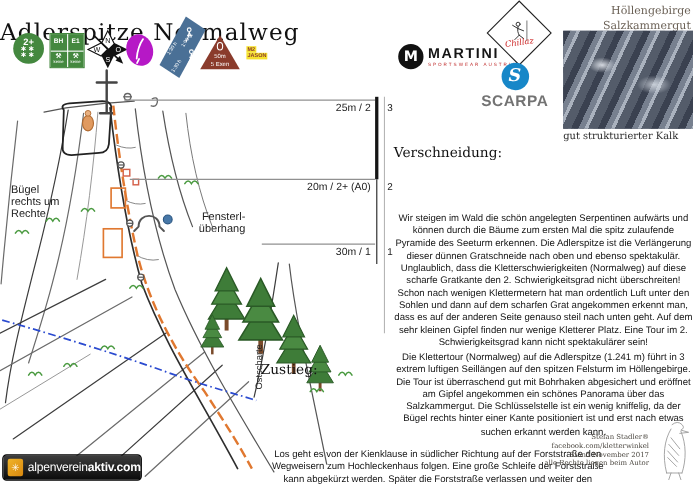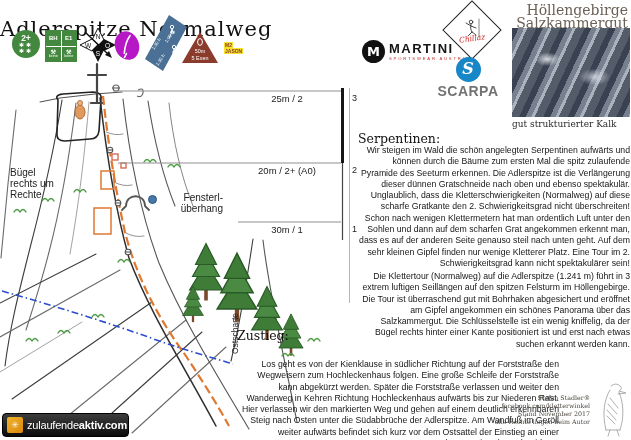--- a/index.html
+++ b/index.html
@@ -2,32 +2,32 @@
 <html><head>
 <meta charset="utf-8">
 <style>
   html,body{margin:0;padding:0;background:#e8e8e8;}
   .page{position:relative;width:631px;height:440px;background:#ffffff;overflow:hidden;
         font-family:"Liberation Sans",sans-serif;color:#1a1a1a;}
   .abs{position:absolute;}
   svg{display:block;}
   .serif{font-family:"DejaVu Serif",serif;}
   .title{top:17px;left:0;right:0;text-align:left;font-size:21px;letter-spacing:1px;color:#111;}
-  .region{top:4px;left:498px;width:130px;text-align:right;font-size:14px;line-height:13px;color:#6b6156;}
+  .region{top:4px;left:498px;width:130px;text-align:right;font-size:10px;line-height:13px;color:#6b6156;}
   .photo{left:512px;top:28px;width:118px;height:89px;
      background:
        radial-gradient(18px 10px at 30% 35%, rgba(230,234,240,.9), rgba(230,234,240,0) 70%),
        radial-gradient(22px 12px at 70% 55%, rgba(220,226,234,.8), rgba(220,226,234,0) 70%),
        repeating-linear-gradient(115deg,#3a4150 0 6px,#77808f 6px 11px,#aab2be 11px 14px,#545c6a 14px 22px),
        repeating-linear-gradient(62deg,rgba(20,24,32,.45) 0 4px,rgba(150,158,170,.35) 4px 9px,rgba(40,46,58,.4) 9px 15px),
        #6b7585;}
   .caption{left:512px;top:119px;width:118px;font-size:9px;color:#2a2a2a;}
-  .bodytext{font-size:8.7px;line-height:11.3px;color:#151515;text-align:right;}
+  .bodytext{font-size:8.7px;line-height:11.3px;color:#151515;text-align:center;margin-top:48px;}
   .h-serif{font-size:12.5px;color:#111;}
-  .pitchlabel{width:100px;text-align:center;font-size:9.5px;color:#222;}
+  .pitchlabel{width:100px;text-align:right;font-size:9.5px;color:#222;}
   .pitchnum{font-size:9px;color:#222;}
   .topolabel{font-size:10px;line-height:11px;color:#222;}
   .vertical{writing-mode:vertical-rl;transform:rotate(180deg);font-size:8.5px;color:#222;}
   .badge-circle{left:12px;top:30px;width:28px;height:28px;border-radius:50%;background:#44883f;
      color:#fff;text-align:center;}
   .badge-circle .grade{font-size:8.5px;font-weight:bold;margin-top:3px;}
   .badge-circle .stars{font-size:6px;line-height:5.5px;letter-spacing:2px;}
   .badge-grid{left:45px;top:30px;width:30px;height:30px;background:#fff;display:grid;
      grid-template-columns:1fr 1fr;grid-template-rows:1fr 1fr;gap:1px;border:1px solid #44883f;}
   .badge-grid div{background:#44883f;color:#fff;font-size:6px;font-weight:bold;
@@ -280,31 +280,31 @@
 
   <div class="abs" style="left:148px;top:195px;width:7px;height:7px;border-radius:50%;
        background:#4878a8;border:1px solid #2a5580;"></div>
   <div class="abs topolabel" style="left:159px;top:192px;width:64px;text-align:right;">
     <div>Fensterl-</div>
     <div>überhang</div>
   </div>
 
   <div class="abs vertical" style="left:230px;top:292px;height:62px;">Ostscharte</div>
 
-  <div class="abs h-serif serif" style="left:358px;top:131px;">Serpentinen:</div>
+  <div class="abs h-serif serif" style="left:358px;top:131px;">Verschneidung:</div>
   <div class="abs bodytext" style="left:358px;top:145px;width:272px;">Wir steigen im Wald die schön angelegten Serpentinen aufwärts und können durch die Bäume zum ersten Mal die spitz zulaufende Pyramide des Seeturm erkennen. Die Adlerspitze ist die Verlängerung dieser dünnen Gratschneide nach oben und ebenso spektakulär. Unglaublich, dass die Kletterschwierigkeiten (Normalweg) auf diese scharfe Gratkante den 2. Schwierigkeitsgrad nicht überschreiten! Schon nach wenigen Klettermetern hat man ordentlich Luft unter den Sohlen und dann auf dem scharfen Grat angekommen erkennt man, dass es auf der anderen Seite genauso steil nach unten geht. Auf dem sehr kleinen Gipfel finden nur wenige Kletterer Platz. Eine Tour im 2. Schwierigkeitsgrad kann nicht spektakulärer sein!</div>
   <div class="abs bodytext" style="left:358px;top:271px;width:272px;">Die Klettertour (Normalweg) auf die Adlerspitze (1.241 m) führt in 3 extrem luftigen Seillängen auf den spitzen Felsturm im Höllengebirge. Die Tour ist überraschend gut mit Bohrhaken abgesichert und eröffnet am Gipfel angekommen ein schönes Panorama über das Salzkammergut. Die Schlüsselstelle ist ein wenig kniffelig, da der Bügel rechts hinter einer Kante positioniert ist und erst nach etwas suchen erkannt werden kann.</div>
 
   <div class="abs h-serif serif" style="left:237px;top:328px;">Zustieg:</div>
   <div class="abs bodytext" style="left:237px;top:359px;width:322px;">Los geht es von der Kienklause in südlicher Richtung auf der Forststraße den Wegweisern zum Hochleckenhaus folgen. Eine große Schleife der Forststraße kann abgekürzt werden. Später die Forststraße verlassen und weiter den Wanderweg in Kehren Richtung Hochleckenhaus aufwärts bis zur Niederen Rast. Hier verlassen wir den markierten Weg und gehen auf einem deutlich erkennbaren Steig nach Osten unter die Südabbrüche der Adlerspitze. Am Wandfuß im Geröll weiter aufwärts befindet sich kurz vor dem Ostsattel der Einstieg an einer markanten Rinne/Verschneidung.</div>
 
   <div class="abs banner">
     <div class="logo">✳</div>
     <div class="txt">
-      <span>zulaufende</span><b>aktiv.com</b>
+      <span>alpenverein</span><b>aktiv.com</b>
     </div>
   </div>
 
   <div class="abs credits serif">
     <div>Stefan Stadler®</div>
     <div>facebook.com/kletterwinkel</div>
     <div>Stand November 2017</div>
     <div>alle Rechte liegen beim Autor</div>
   </div>
 

